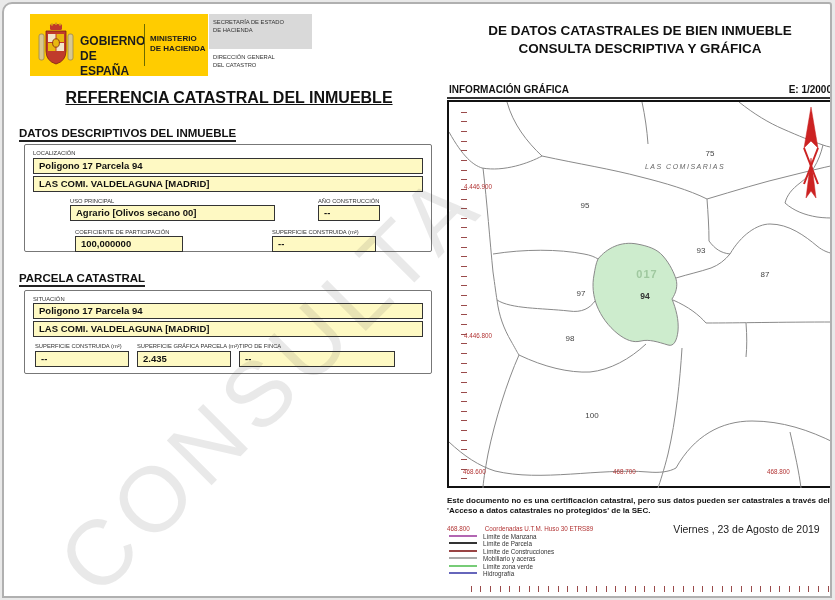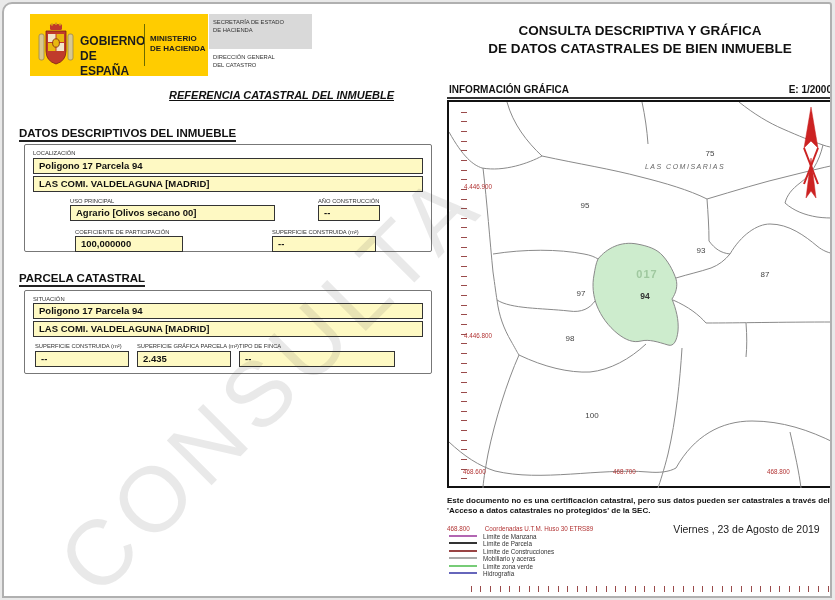--- a/index.html
+++ b/index.html
@@ -15,22 +15,22 @@
   .logo-divider { position:absolute; left:114px; top:10px; width:1px; height:42px; background:#6b6b00; }
   .min-txt { position:absolute; left:120px; top:20px; width:58px; font-weight:bold; font-size:8px; line-height:1.25; color:#1c1c1c; white-space:pre-line; }
   .cell-sec { position:absolute; left:179px; top:0; width:103px; height:35px; background:#d9d9d9;
               font-size:5.8px; color:#333; padding:5px 4px; white-space:pre-line; line-height:1.3; }
   .cell-dir { position:absolute; left:179px; top:36px; width:103px; height:26px; background:#fff;
               font-size:5.8px; color:#333; padding:4px; white-space:pre-line; line-height:1.3; }
   .doc-title { position:absolute; left:443px; top:18px; width:386px; text-align:center;
                font-weight:bold; font-size:13.5px; color:#111; line-height:1.3; }
 
   
-  .ref-heading { position:absolute; left:60px; top:85px; width:330px; text-align:right;
-                 font-weight:bold; font-size:11px; text-decoration:underline; color:#111;font-style:italic; }
+  .ref-heading { position:absolute; left:60px; top:85px; width:330px; text-align:center;
+                 font-weight:bold; font-size:16px; text-decoration:underline; color:#111; }
   .ref-box { position:absolute; left:95px; top:99px; width:260px; height:17px; border:2px solid #222;
              border-radius:4px; text-align:center; font-weight:bold; font-size:10.5px; line-height:14px; background:#fff; }
   .sec-heading { position:absolute; font-weight:bold; font-size:11.5px; color:#111;
                  border-bottom:2px solid #222; padding-bottom:1px; }
   .outer-box { position:absolute; border:1.5px solid #777; border-radius:2px; background:transparent; }
   .lbl { position:absolute; font-size:5.8px; color:#333; border-bottom:1px solid #666; line-height:1.5; white-space:nowrap; }
   .vbox { position:absolute; border:1px solid #333; background:#fef9c3; font-weight:bold; font-size:9.5px;
           color:#111; padding:1px 5px; line-height:12px; white-space:nowrap; overflow:hidden; }
   .vbox.center { text-align:left; }
 
@@ -89,22 +89,22 @@
       <div class="min-txt">MINISTERIO
 DE HACIENDA</div>
     </div>
     <div class="cell-sec">SECRETARÍA DE ESTADO
 DE HACIENDA</div>
     <div class="cell-dir">DIRECCIÓN GENERAL
 DEL CATASTRO</div>
   </div>
 
   <div class="doc-title">
+    <div>DE DATOS CATASTRALES DE BIEN INMUEBLE</div>
     <div>CONSULTA DESCRIPTIVA Y GRÁFICA</div>
-    <div>DE DATOS CATASTRALES DE BIEN INMUEBLE</div>
   </div>
 
   <div class="ref-heading">REFERENCIA CATASTRAL DEL INMUEBLE</div>
 
   <div class="sec-heading" style="left:15px; top:123px;">DATOS DESCRIPTIVOS DEL INMUEBLE</div>
   <div class="outer-box" style="left:20px; top:140px; width:408px; height:108px;">
     <span class="lbl" style="left:8px; top:4px; width:150px;">LOCALIZACIÓN</span>
     <div class="vbox" style="left:8px; top:13px; width:390px;">Poligono 17 Parcela 94</div>
     <div class="vbox" style="left:8px; top:31px; width:390px;">LAS COMI. VALDELAGUNA [MADRID]</div>
     <span class="lbl" style="left:45px; top:52px; width:205px;">USO PRINCIPAL</span>

